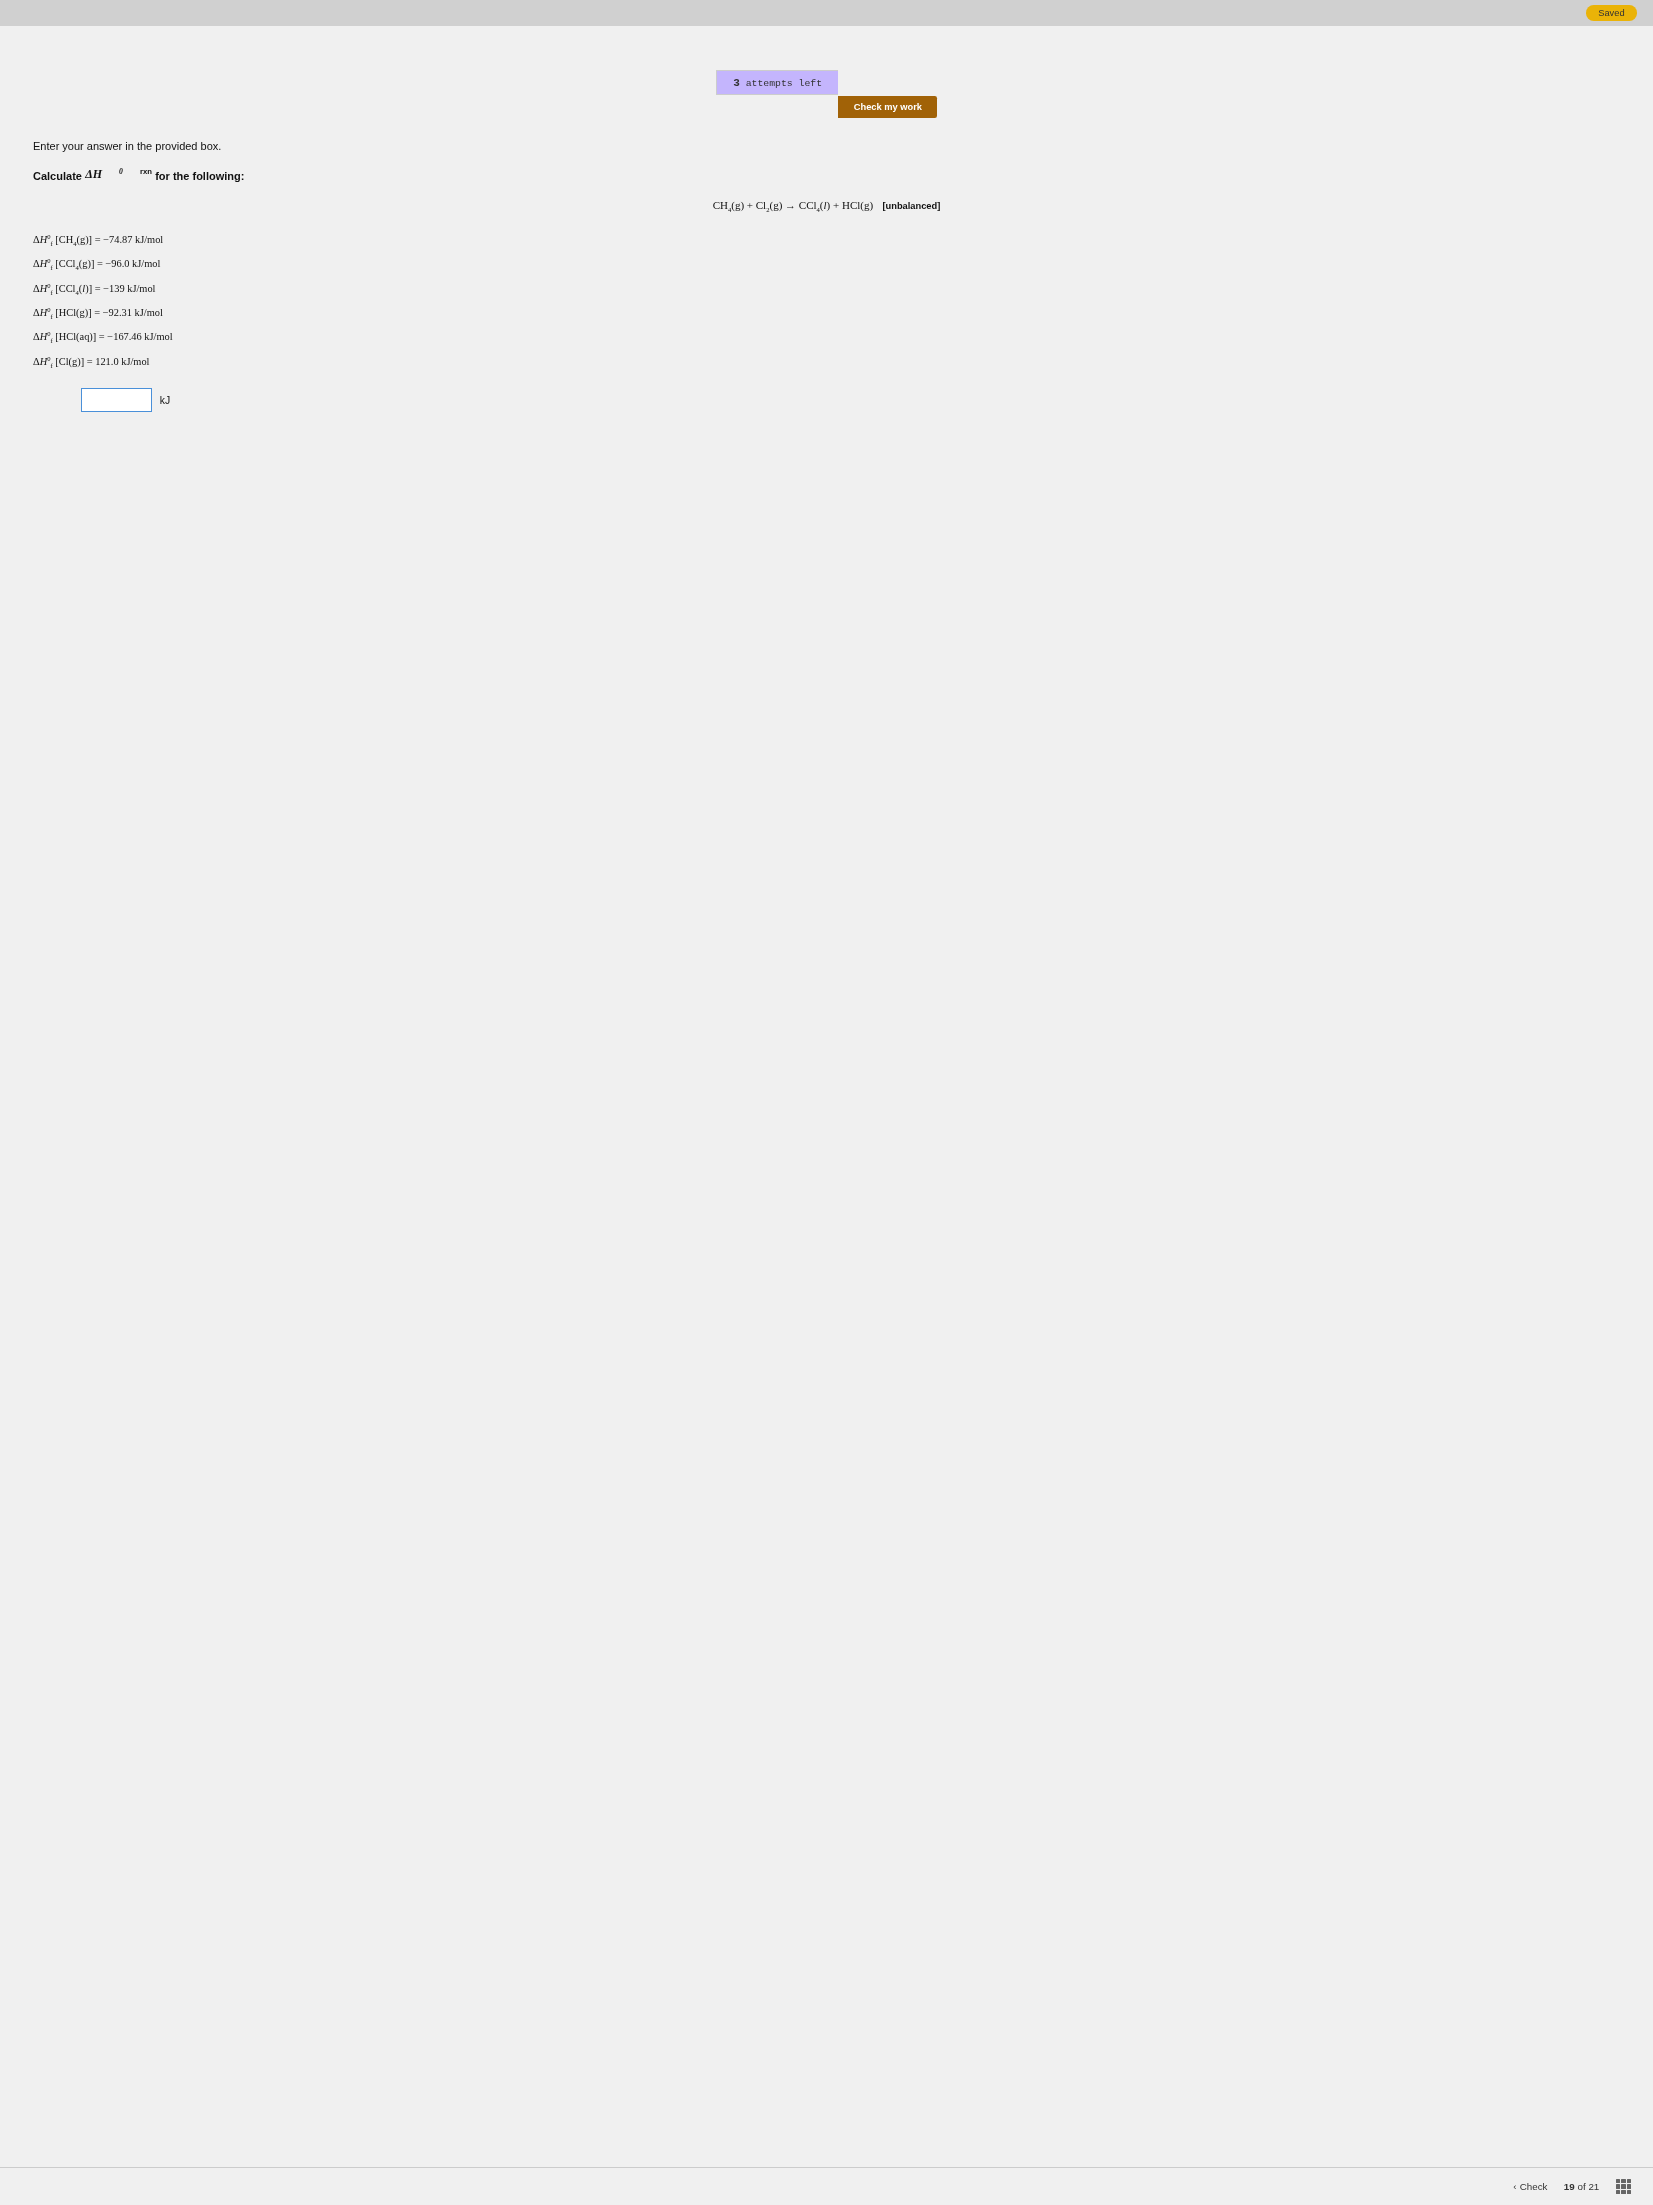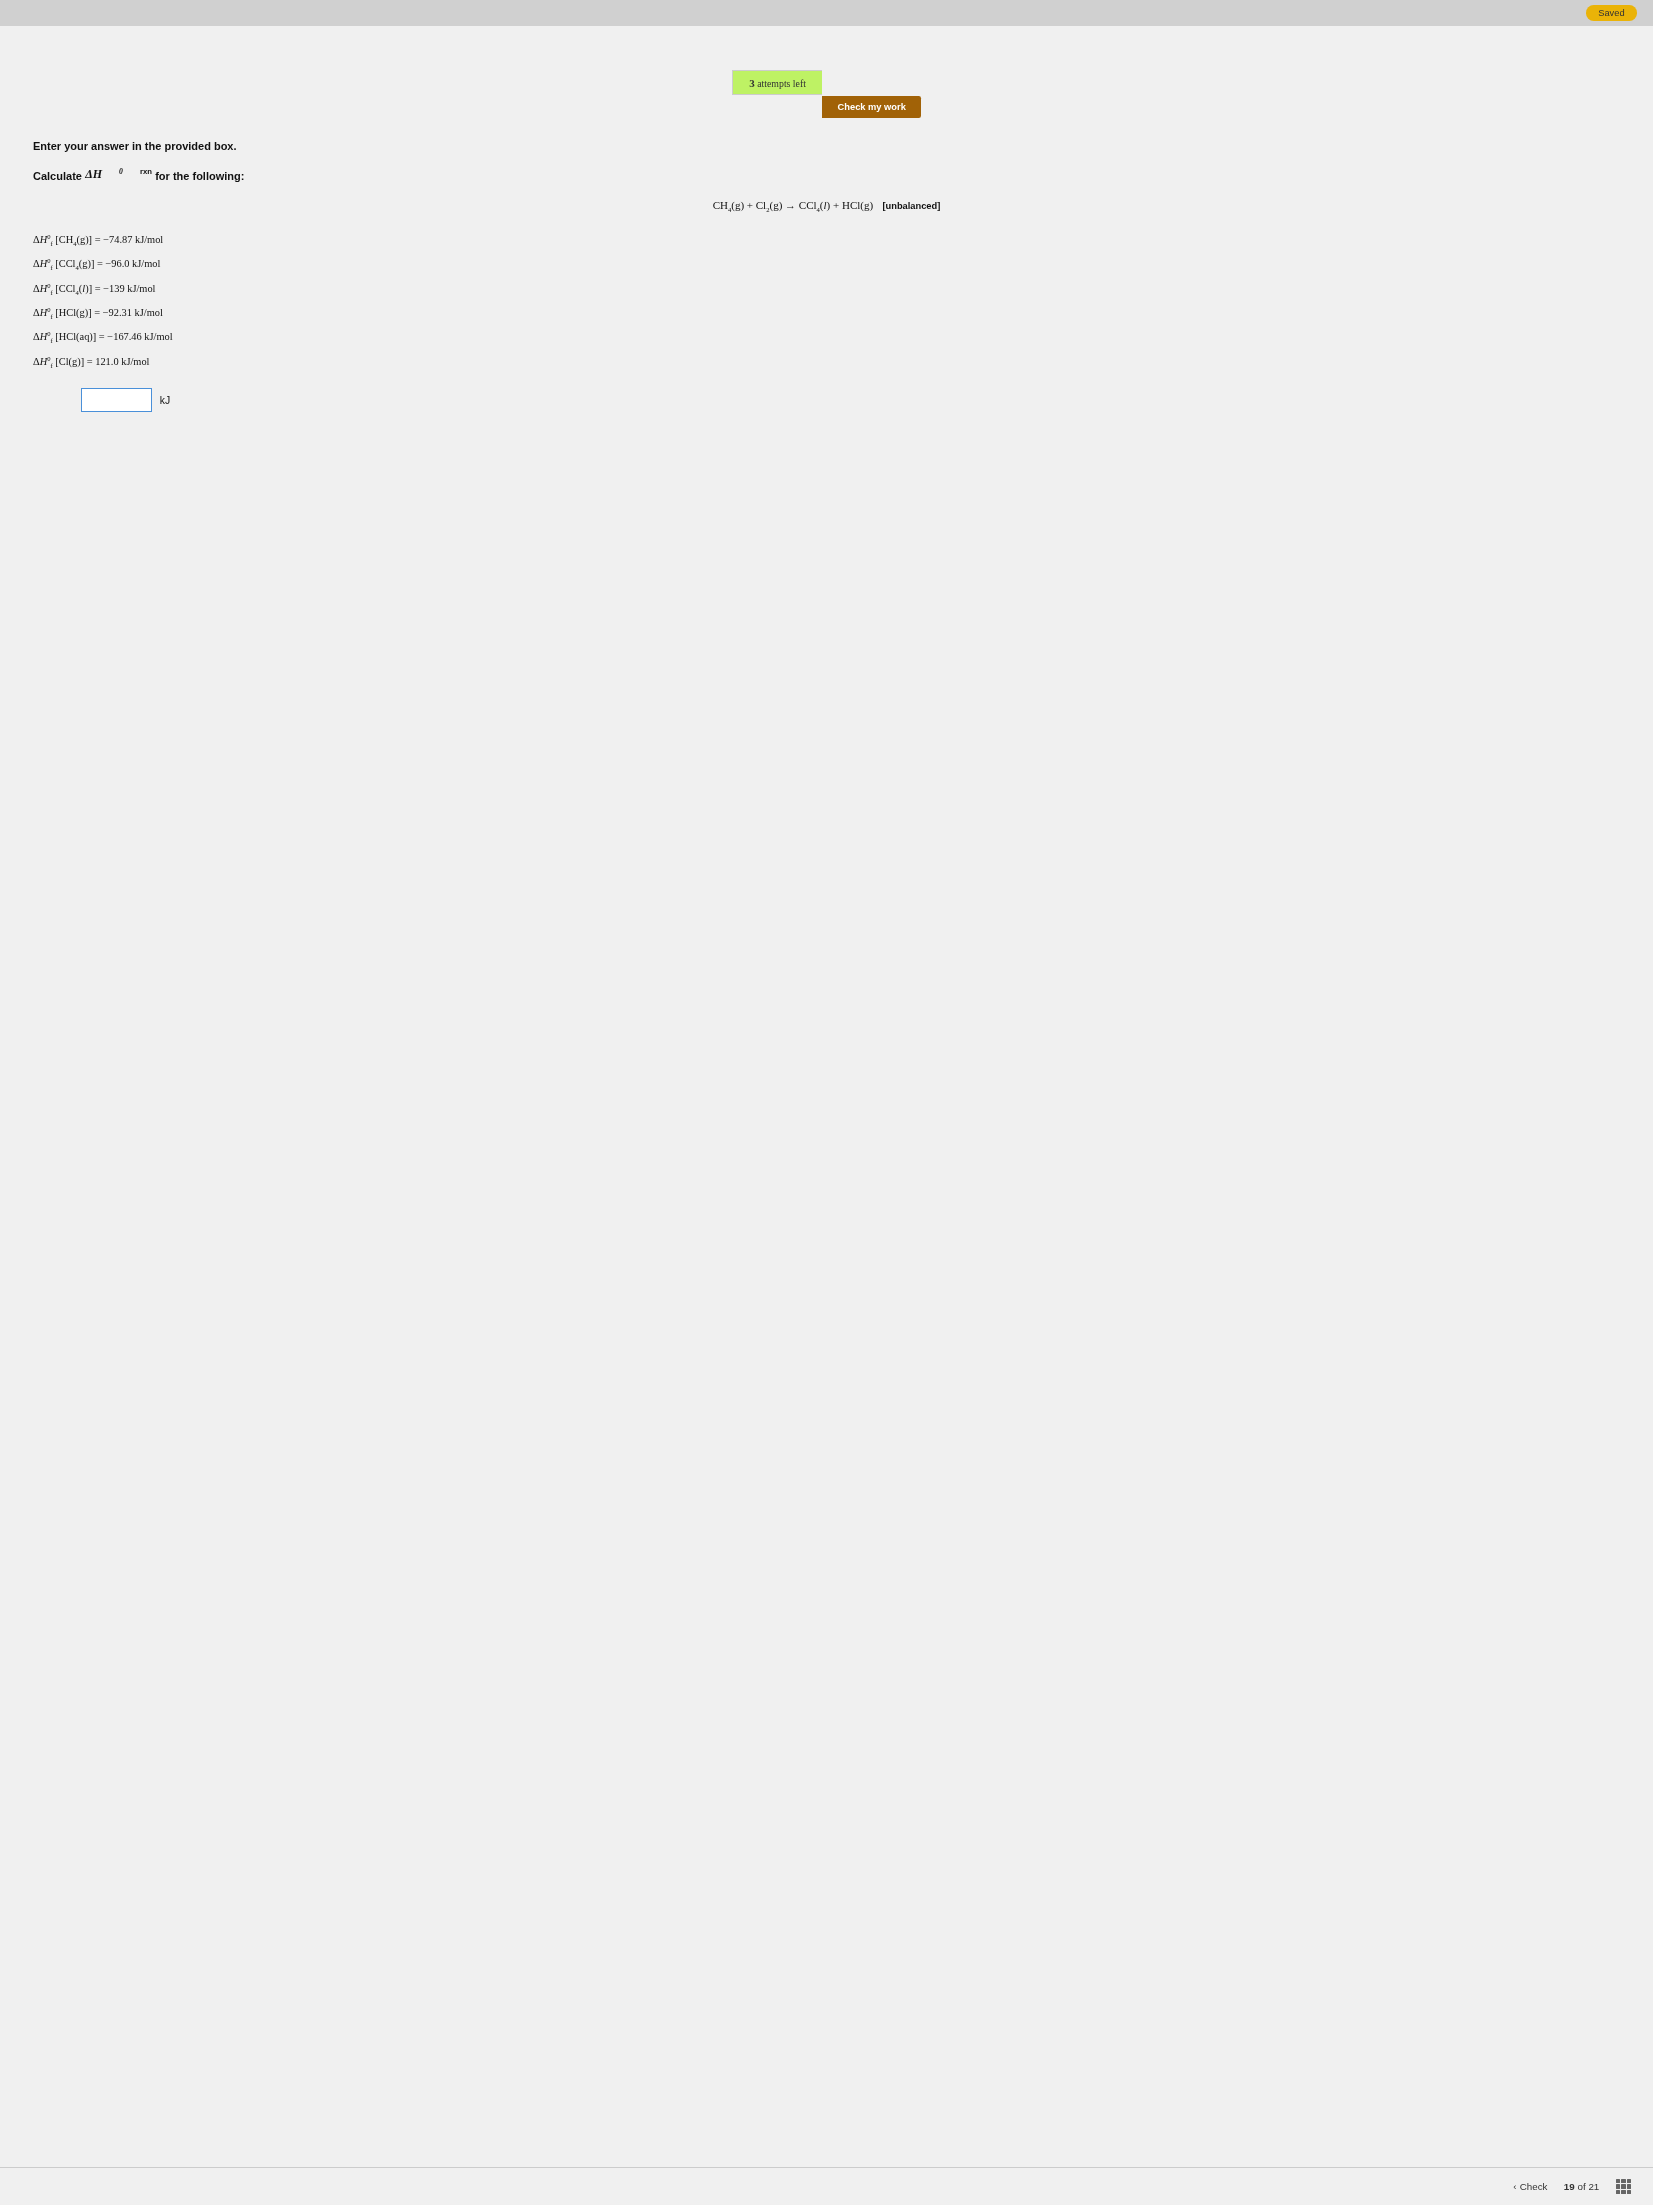--- a/index.html
+++ b/index.html
@@ -40,26 +40,26 @@
     .attempts-row {
       display: flex;
       align-items: center;
       justify-content: center;
       gap: 0;
       margin-bottom: 22px;
       margin-top: 5.5px;
     }
 
     .attempts-box {
-      background: #bef264;
+      background: #c4b5fd;
       border: 0.8px solid #ccc;
       border-right: none;
       padding: 5.5px 16.4px;
       font-size: 9.8px;
-      font-family: Liberation Serif, serif;
+      font-family: Liberation Mono, monospace;
       color: #333;
     }
 
     .attempts-box strong {
       font-size: 11px;
       font-weight: 700;
     }
 
     .check-btn {
       background: #a16207;
@@ -69,21 +69,21 @@
       font-size: 9.3px;
       font-weight: 700;
       font-family: Arial, sans-serif;
       cursor: pointer;
       border-radius: 0 2.2px 2.2px 0;
       margin-top: 48px;
     }
 
     .instruction {
       font-size: 11px;
-      font-weight: 700;
+      font-weight: 400;
       font-family: Arial, sans-serif;
       margin-bottom: 15.3px;
       color: #111;
     }
 
     .calculate-label {
       font-size: 11px;
       font-family: Arial, sans-serif;
       font-weight: 700;
       margin-bottom: 16.4px;

